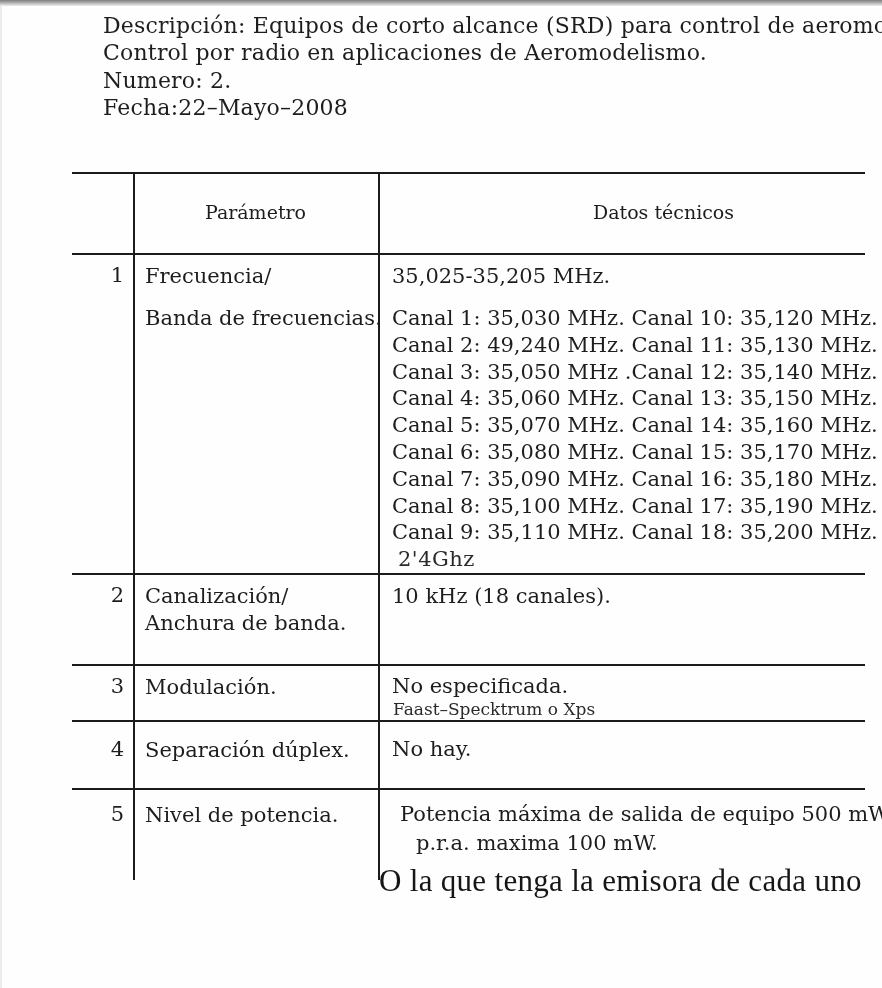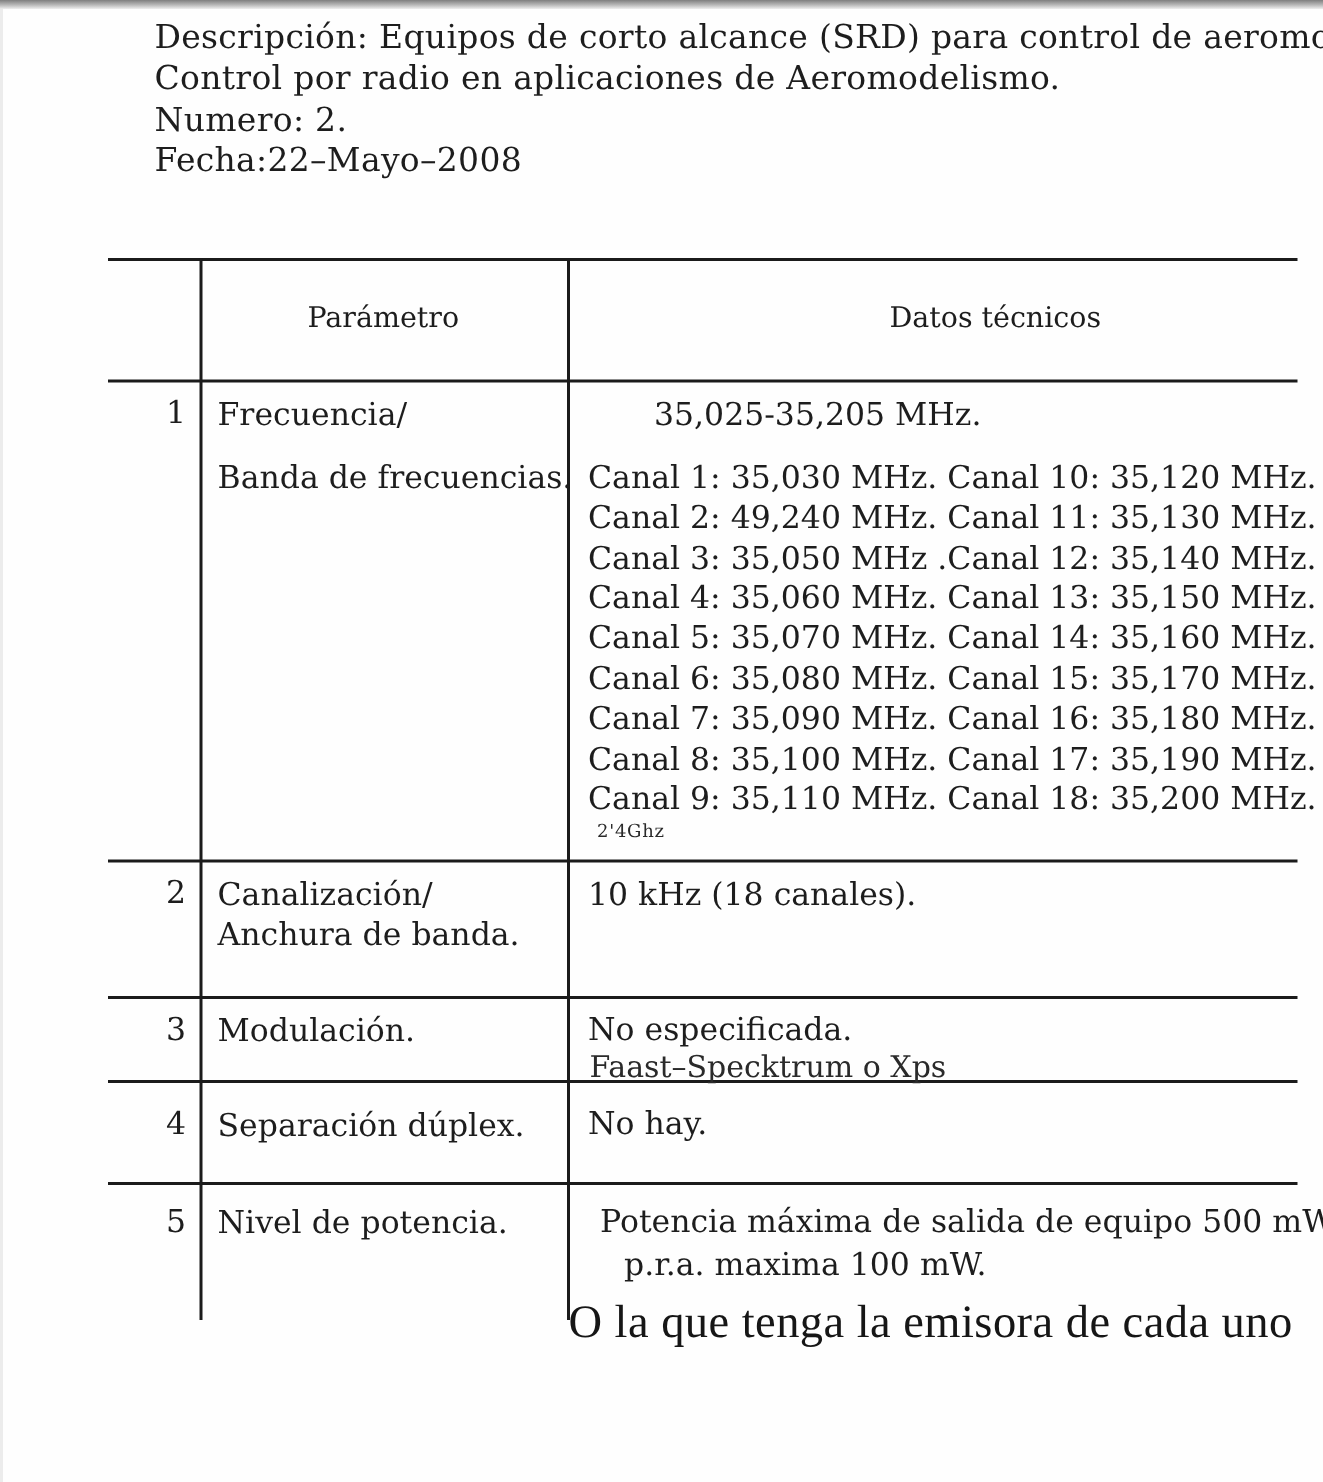--- a/index.html
+++ b/index.html
@@ -44,22 +44,22 @@
     position:absolute;left:0;width:52px;text-align:right;font-size:21px;
     white-space:nowrap;
   }
   .channels{
     position:absolute;left:320px;top:305px;
     font-size:21px;line-height:26.8px;white-space:nowrap;
   }
   .small-note{
     position:absolute;white-space:nowrap;color:#2a2a2a;
   }
-  .note-24g{left:326px;top:547px;font-size:12px;letter-spacing:0.5px;}
-  .note-faast{left:321px;top:699px;font-size:20px;}
+  .note-24g{left:326px;top:547px;font-size:21px;letter-spacing:0.5px;}
+  .note-faast{left:321px;top:699px;font-size:17px;}
   .note-emisora{
     left:307px;top:863px;font-size:31px;
     font-family:"Liberation Serif", serif;color:#161616;letter-spacing:0.3px;
   }
 </style>
 </head>
 <body>
 
 <div class="page">
 
@@ -83,21 +83,21 @@
     <div class="hline" style="top:788px;"></div>
     <div class="vline" style="left:61px;"></div>
     <div class="vline" style="left:306px;"></div>
 
     <div class="hdr" style="left:61px;top:201px;width:245px;">Parámetro</div>
     <div class="hdr" style="left:306px;top:201px;width:487px;padding-left:42px;">Datos técnicos</div>
 
     <div class="rownum" style="top:263px;">1</div>
     <div class="cell" style="left:73px;top:263px;">Frecuencia/</div>
     <div class="cell" style="left:73px;top:305px;">Banda de frecuencias.</div>
-    <div class="cell" style="left:320px;top:263px;margin-left:44px;">35,025-35,205 MHz.</div>
+    <div class="cell" style="left:320px;top:263px;">35,025-35,205 MHz.</div>
     <div class="channels">
       <div>Canal 1: 35,030 MHz. Canal 10: 35,120 MHz.</div>
       <div>Canal 2: 49,240 MHz. Canal 11: 35,130 MHz.</div>
       <div>Canal 3: 35,050 MHz .Canal 12: 35,140 MHz.</div>
       <div>Canal 4: 35,060 MHz. Canal 13: 35,150 MHz.</div>
       <div>Canal 5: 35,070 MHz. Canal 14: 35,160 MHz.</div>
       <div>Canal 6: 35,080 MHz. Canal 15: 35,170 MHz.</div>
       <div>Canal 7: 35,090 MHz. Canal 16: 35,180 MHz.</div>
       <div>Canal 8: 35,100 MHz. Canal 17: 35,190 MHz.</div>
       <div>Canal 9: 35,110 MHz. Canal 18: 35,200 MHz.</div>

